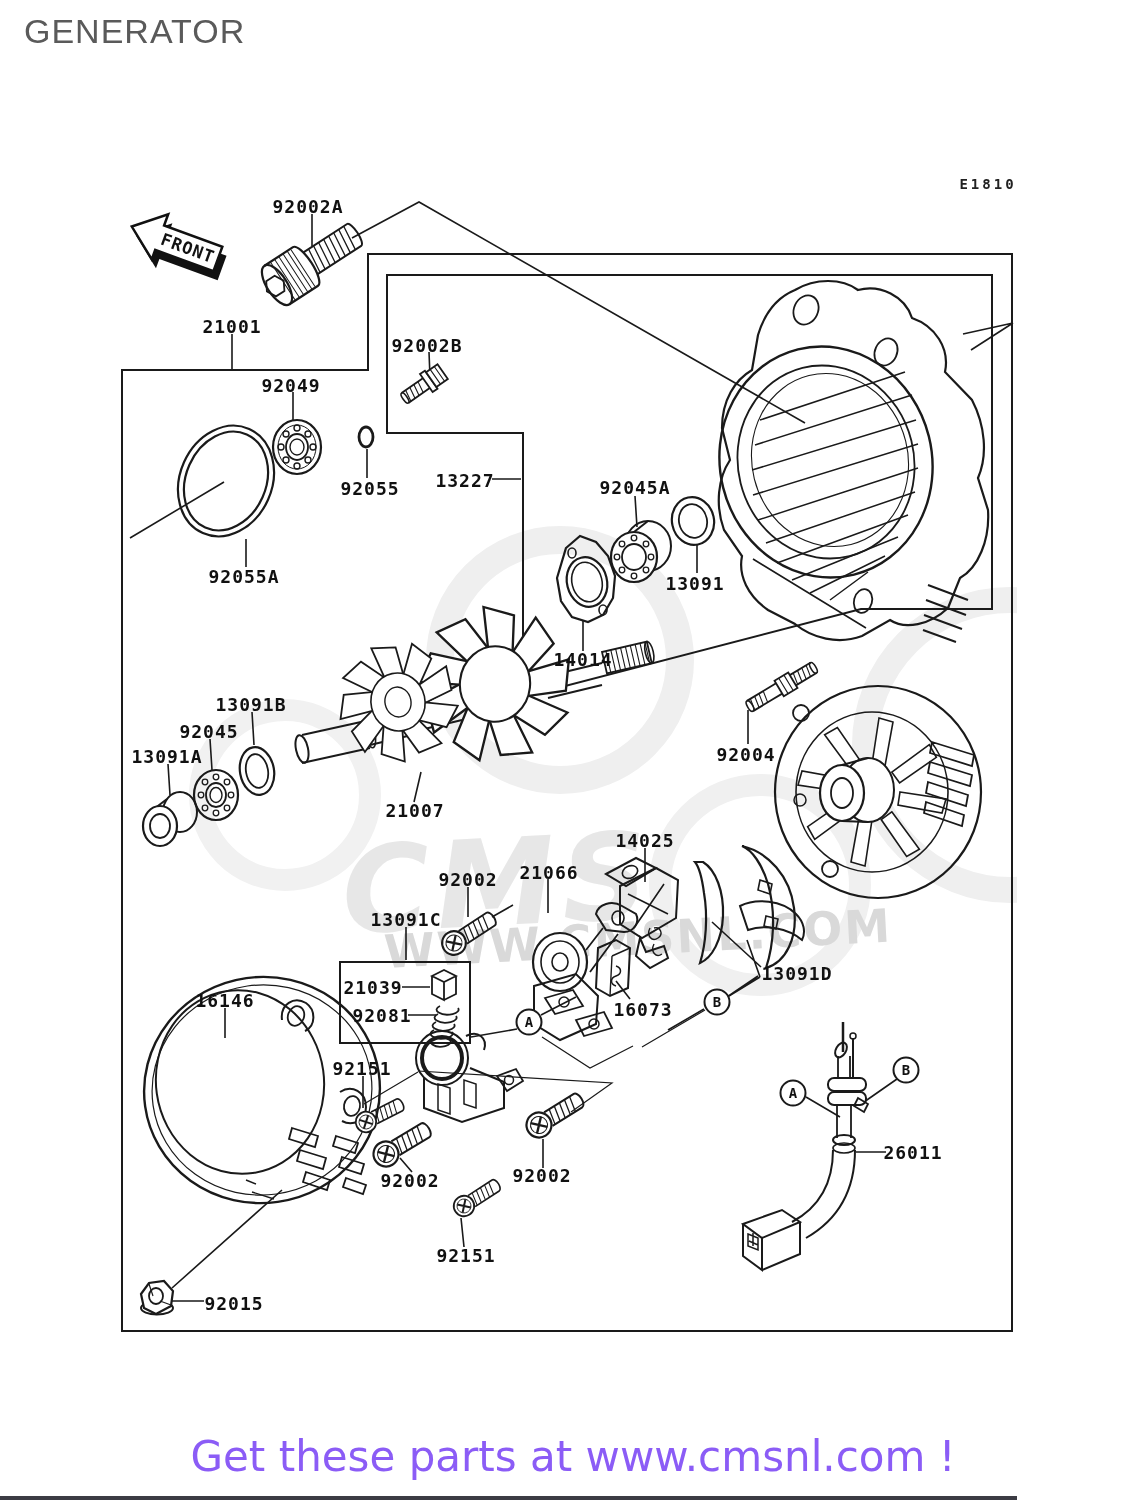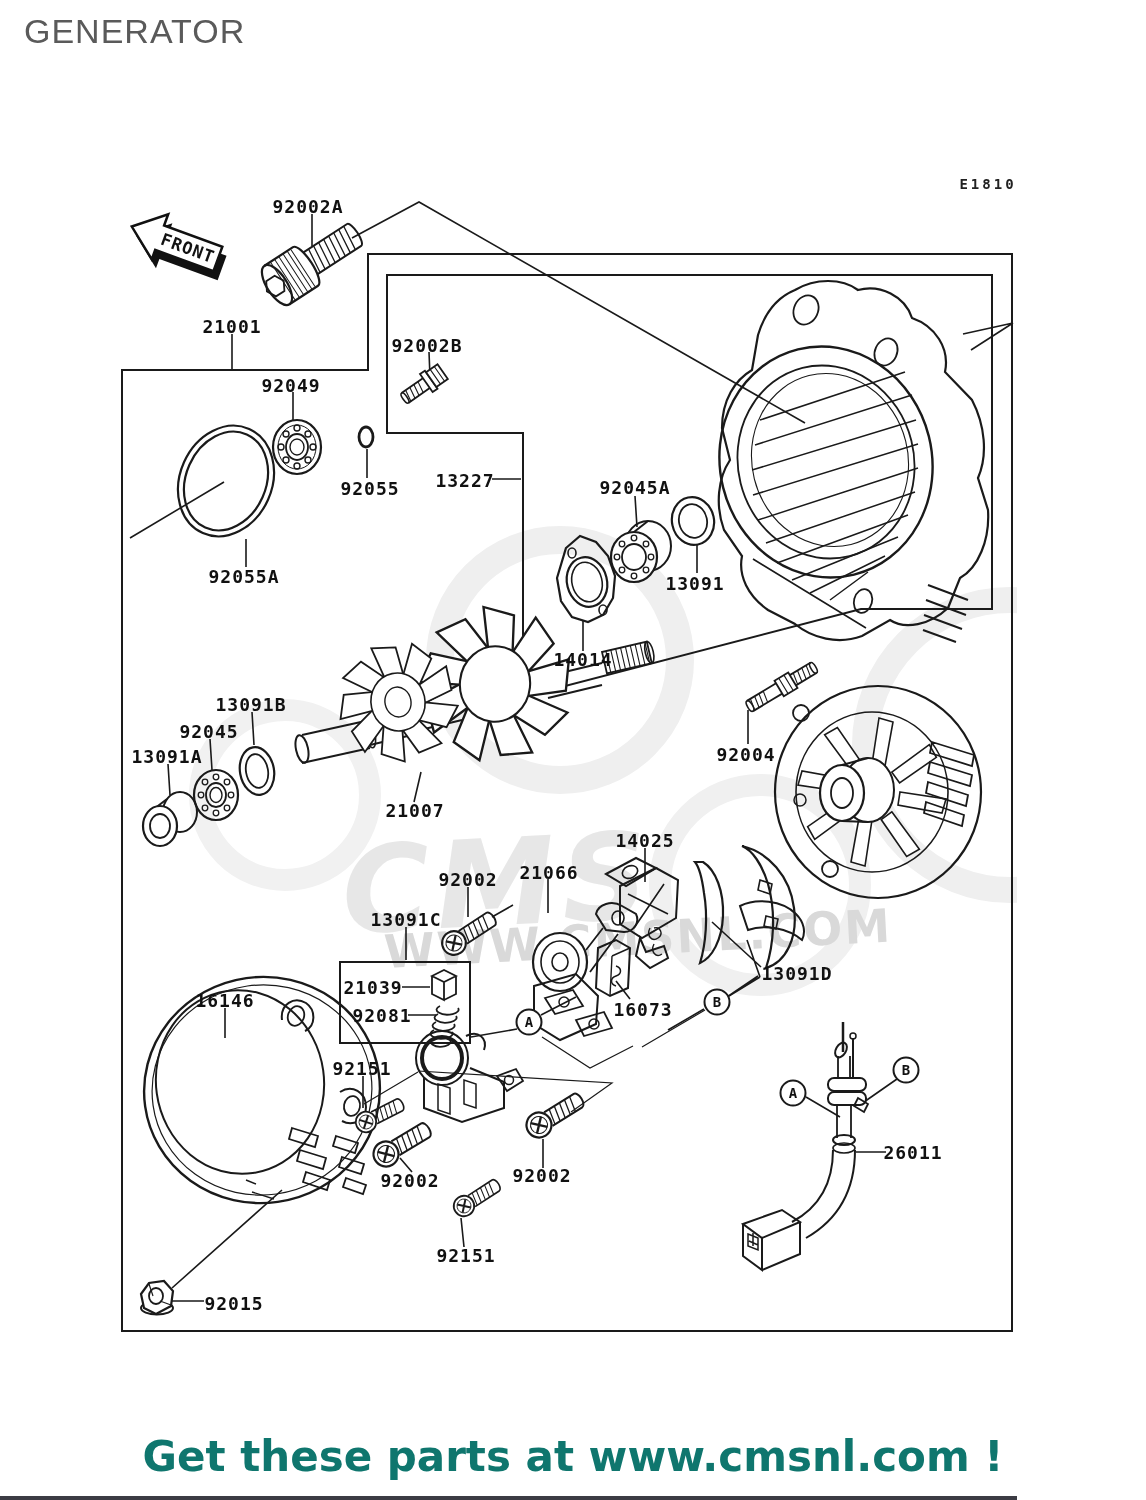--- a/index.html
+++ b/index.html
@@ -14,21 +14,21 @@
         fill:#111;text-anchor:middle;}
   .code-text{font-family:"DejaVu Sans Mono",monospace;font-weight:bold;font-size:14px;
         fill:#222;text-anchor:middle;letter-spacing:3px;}
   .front-text{font-family:"DejaVu Sans Mono",monospace;font-weight:bold;font-size:17px;
         fill:#111;text-anchor:middle;letter-spacing:1px;}
   .wm-text{font-family:"DejaVu Sans",sans-serif;font-weight:bold;font-size:46px;
         fill:#d9d9d9;letter-spacing:2px;}
   .wm-cms{font-family:"DejaVu Sans",sans-serif;font-weight:bold;font-style:italic;
         font-size:120px;fill:#e7e7e7;letter-spacing:6px;}
   .footer-link{position:absolute;left:0;top:1432px;width:1146px;text-align:center;
-        font-size:42px;color:#0f766e;font-family:"DejaVu Sans",sans-serif;font-weight:bold;}
+        font-size:42px;color:#8b5cf6;font-family:"DejaVu Sans",sans-serif;}
   .bottom-bar{position:absolute;left:0;top:1496px;width:1146px;height:4px;background:#3c3c44;}
   svg *{vector-effect:none;}
   .ln{stroke:#1a1a1a;fill:none;}
 </style>
 </head>
 <body>
 
 <div class="page">
 
   <div class="page-title">GENERATOR</div>

